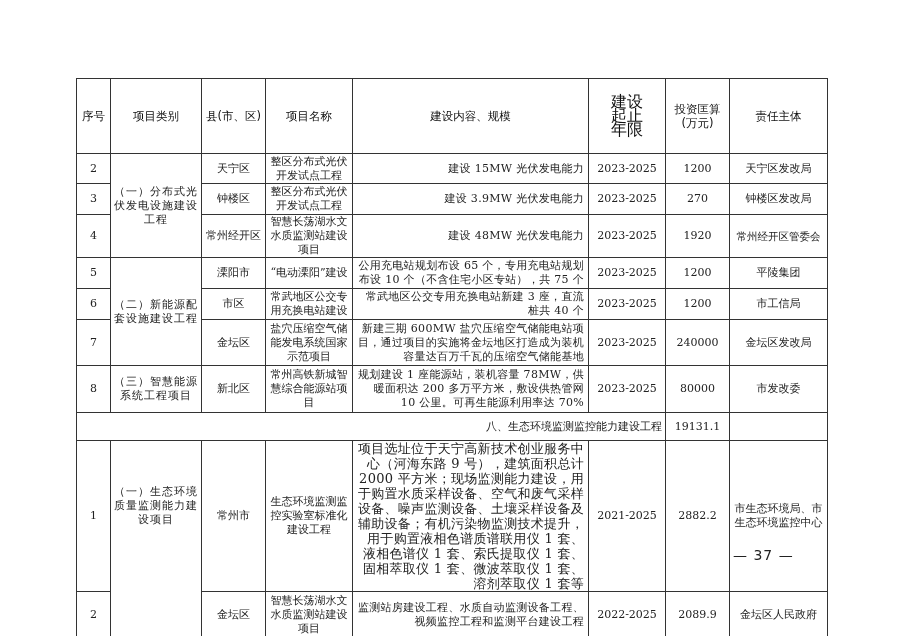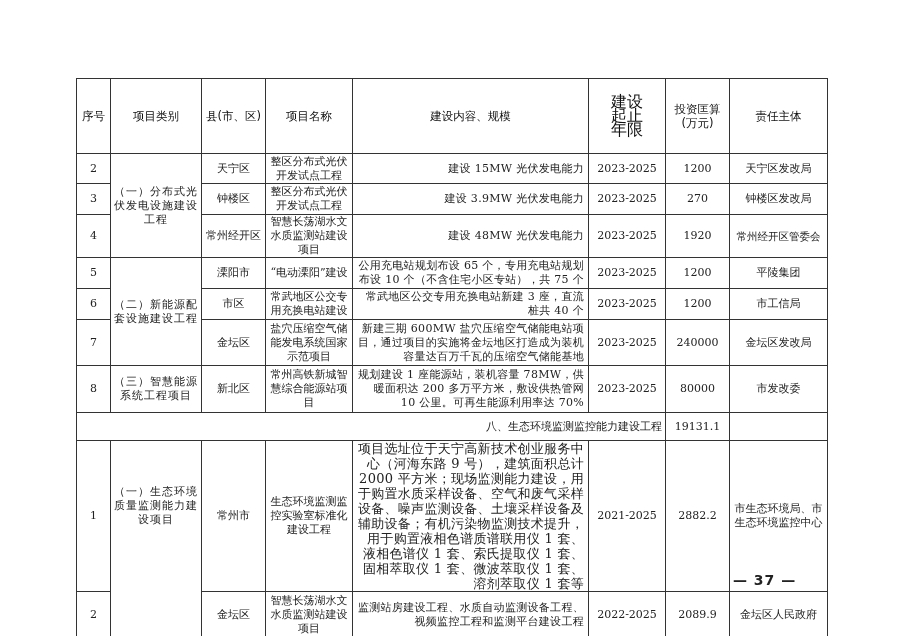--- a/index.html
+++ b/index.html
@@ -7,22 +7,22 @@
            font-family: "DejaVu Serif", "Liberation Serif", serif; color: #222; }
     table.plan { position: absolute; left: 76px; top: 78px; width: 751px;
                  border-collapse: collapse; table-layout: fixed; font-size: 11px; }
     table.plan td, table.plan th { border: 1px solid #333; padding: 0 3px; text-align: center;
                  vertical-align: middle; line-height: 14px; overflow: hidden; }
     table.plan th { font-family: "DejaVu Sans", "Liberation Sans", sans-serif; font-weight: normal;
                  font-size: 11.5px; color: #111; }
     table.plan td.content { text-align: right; padding: 0 4px; letter-spacing: 0.3px; }
     table.plan td.section { text-align: right; padding-left: 6px; }
     table.plan td.cat { letter-spacing: 1px; margin-top: 40px; }
-    .page-num { position: absolute; left: 733px; top: 572px; font-size: 14px;
-                font-family: "DejaVu Sans", "Liberation Sans", sans-serif; color: #222; letter-spacing: 1px; font-weight: bold; }
+    .page-num { position: absolute; left: 733px; top: 547px; font-size: 14px;
+                font-family: "DejaVu Sans", "Liberation Sans", sans-serif; color: #222; letter-spacing: 1px; }
   </style>
 </head>
 <body>
 
 <table class="plan">
   <colgroup>
     <col style="width:34px">
     <col style="width:91px">
     <col style="width:64px">
     <col style="width:87px">

